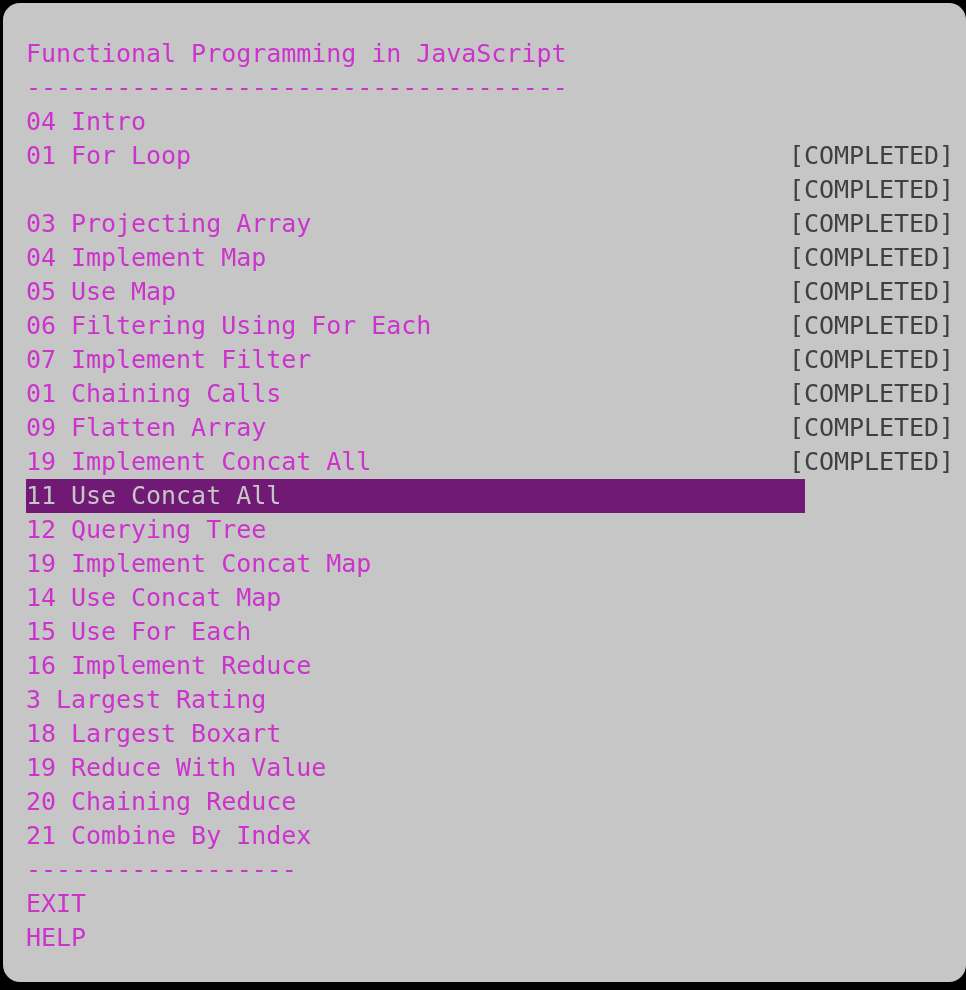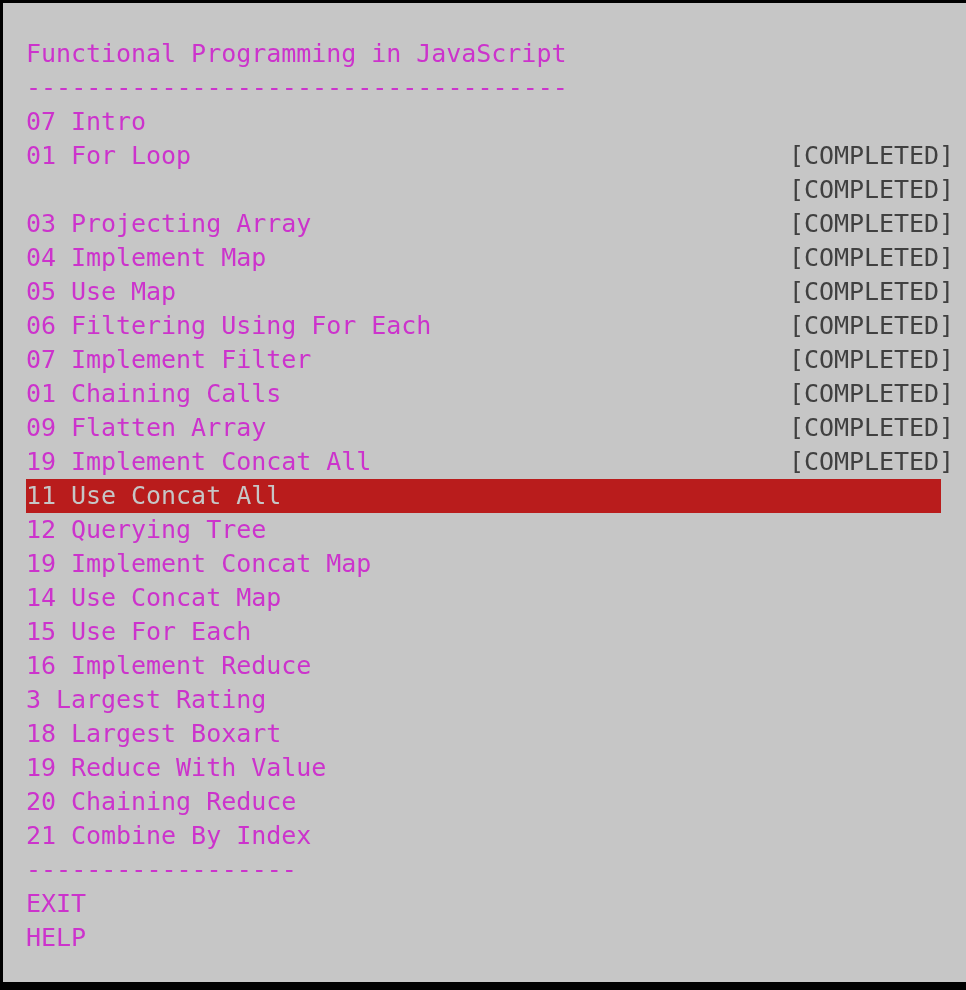--- a/index.html
+++ b/index.html
@@ -24,20 +24,21 @@
     left: 3px;
     top: 3px;
     width: 963px;
     height: 979px;
     background: #c6c6c6;
     overflow: hidden;
     font-family: "DejaVu Sans Mono", "Liberation Mono", monospace;
     font-size: 25px;
     line-height: 34px;
     letter-spacing: -0.04px;
+    border-radius: 17px;
   }
   #content {
     position: absolute;
     left: 23px;
     top: 34px;
     width: 940px;
   }
   .line {
     height: 34px;
     white-space: pre;
@@ -63,23 +64,23 @@
     white-space: pre;
   }
   .menu-row .status {
     position: absolute;
     left: 763px;
     top: 0;
     white-space: pre;
     color: #404040;
   }
   .menu-row.selected {
-    background: #b91c1c;
+    background: #701a75;
     color: #c6c6c6;
-    width: 915px;
+    width: 779px;
   }
   .menu-row.selected .label {
     color: #c6c6c6;
   }
   .action-row {
     height: 34px;
     white-space: pre;
     color: #cc33cc;
   }
 </style>
@@ -87,21 +88,21 @@
 <body>
 
 <div id="screen">
   <div id="terminal">
     <div id="content">
 
       <div class="line title">Functional Programming in JavaScript</div>
       <div class="line rule">------------------------------------</div>
 
       <div id="menu-list">
-          <div class="menu-row"><span class="label">07 Intro</span></div>
+          <div class="menu-row"><span class="label">04 Intro</span></div>
           <div class="menu-row"><span class="label">01 For Loop</span><span class="status">[COMPLETED]</span></div>
           <div class="menu-row"><span class="status">[COMPLETED]</span></div>
           <div class="menu-row"><span class="label">03 Projecting Array</span><span class="status">[COMPLETED]</span></div>
           <div class="menu-row"><span class="label">04 Implement Map</span><span class="status">[COMPLETED]</span></div>
           <div class="menu-row"><span class="label">05 Use Map</span><span class="status">[COMPLETED]</span></div>
           <div class="menu-row"><span class="label">06 Filtering Using For Each</span><span class="status">[COMPLETED]</span></div>
           <div class="menu-row"><span class="label">07 Implement Filter</span><span class="status">[COMPLETED]</span></div>
           <div class="menu-row"><span class="label">01 Chaining Calls</span><span class="status">[COMPLETED]</span></div>
           <div class="menu-row"><span class="label">09 Flatten Array</span><span class="status">[COMPLETED]</span></div>
           <div class="menu-row"><span class="label">19 Implement Concat All</span><span class="status">[COMPLETED]</span></div>

